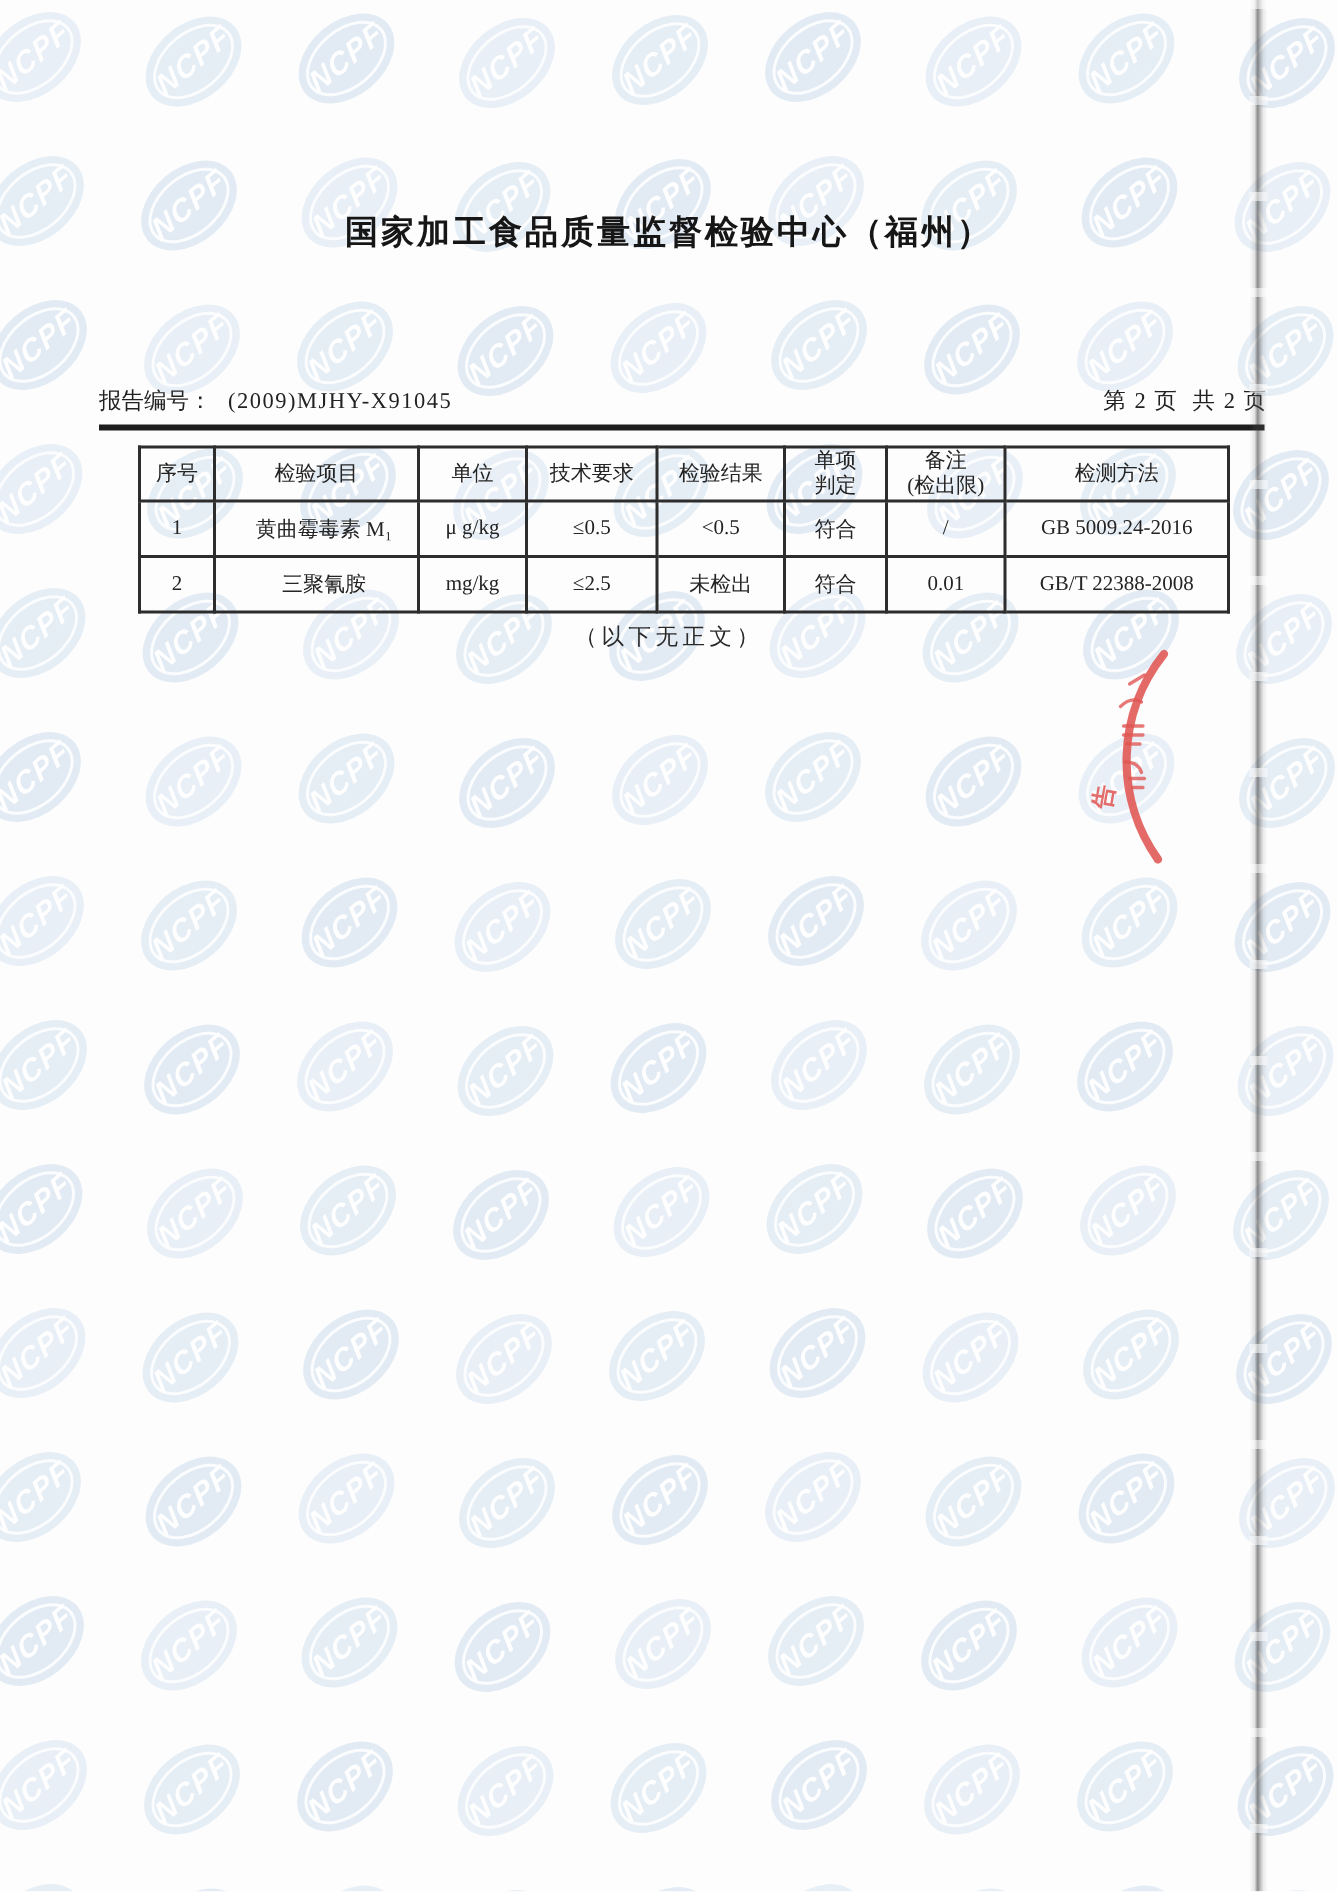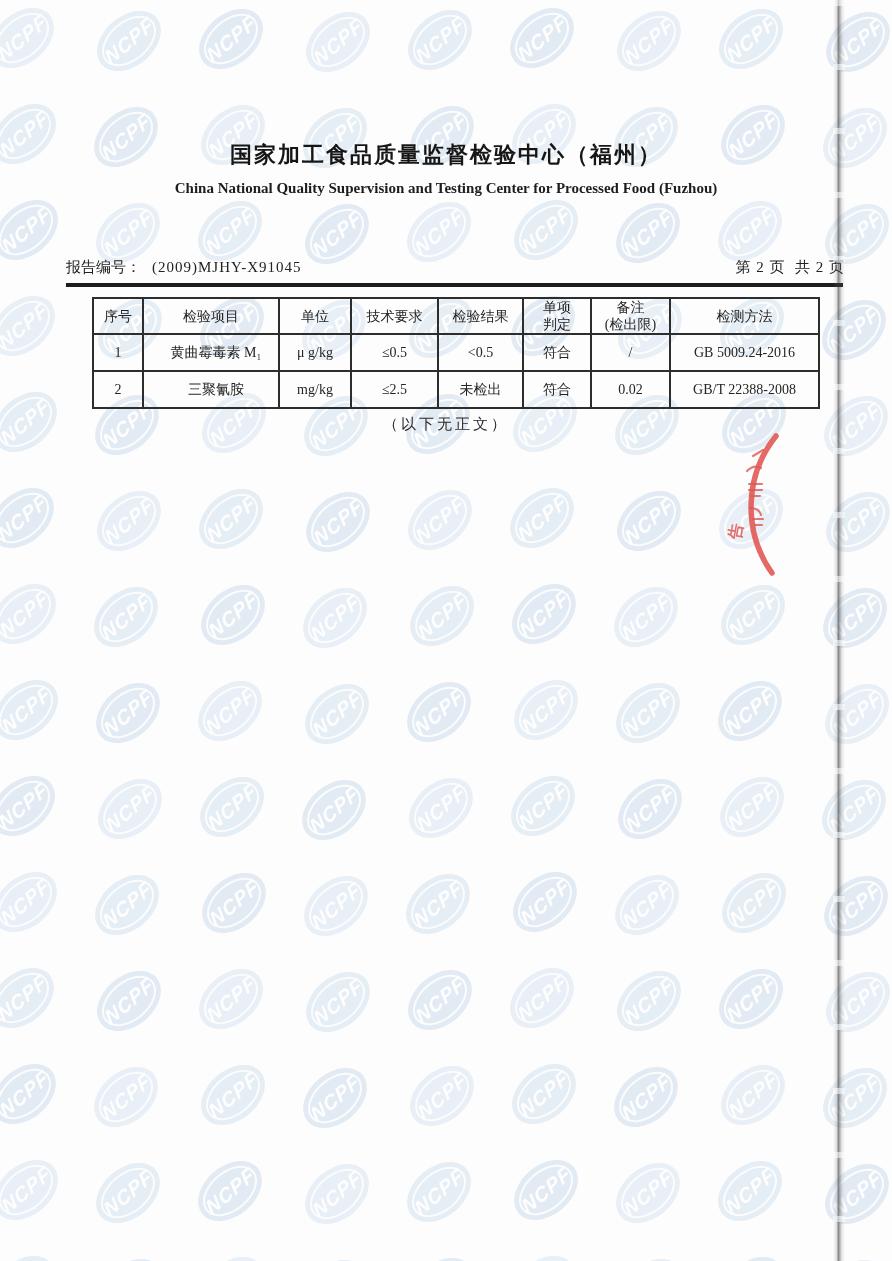--- a/index.html
+++ b/index.html
@@ -461,21 +461,20 @@
       <div class="wm" style="left: 650px; top: 1289px; opacity: 0.81;">
         <span class="wm-text">NCPF</span>
       </div>
       <div class="wm" style="left: 752px; top: 1287px; opacity: 0.9;">
         <span class="wm-text">NCPF</span>
       </div>
       <div class="wm" style="left: 854px; top: 1290px; opacity: 0.72;"></div>
     </div>
 
   <div class="hdr title-cn">国家加工食品质量监督检验中心（福州）</div>
-  <div class="hdr title-en">China National Quality Supervision and Testing Center for Processed Food (Fuzhou)</div>
 
   <div class="meta-row">
     <span class="report-no"><span>报告编号：</span><span class="report-no-value">(2009)MJHY-X91045</span></span>
     <span class="page-info">第 2 页  共 2 页</span>
   </div>
 
   <div class="thick-rule"></div>
 
   <table class="report-table">
     <colgroup>
@@ -513,21 +512,21 @@
           <td>/</td>
           <td>GB 5009.24-2016</td>
         </tr>
         <tr>
           <td>2</td>
           <td class="cell-left">三聚氰胺</td>
           <td>mg/kg</td>
           <td>≤2.5</td>
           <td>未检出</td>
           <td>符合</td>
-          <td>0.02</td>
+          <td>0.01</td>
           <td>GB/T 22388-2008</td>
         </tr>
       </tbody>
   </table>
 
   <div class="footer-note">（以下无正文）</div>
 
   <svg class="stamp" viewBox="0 0 160 170" aria-hidden="true" style="color: rgb(224, 85, 82);">
     <path d="M86 16 A114 114 0 0 0 82 153" fill="none" stroke="currentColor" stroke-width="5.5" stroke-linecap="round" opacity="0.88"></path>
     <g stroke="currentColor" stroke-width="2.2" fill="none" opacity="0.78" stroke-linecap="round">

